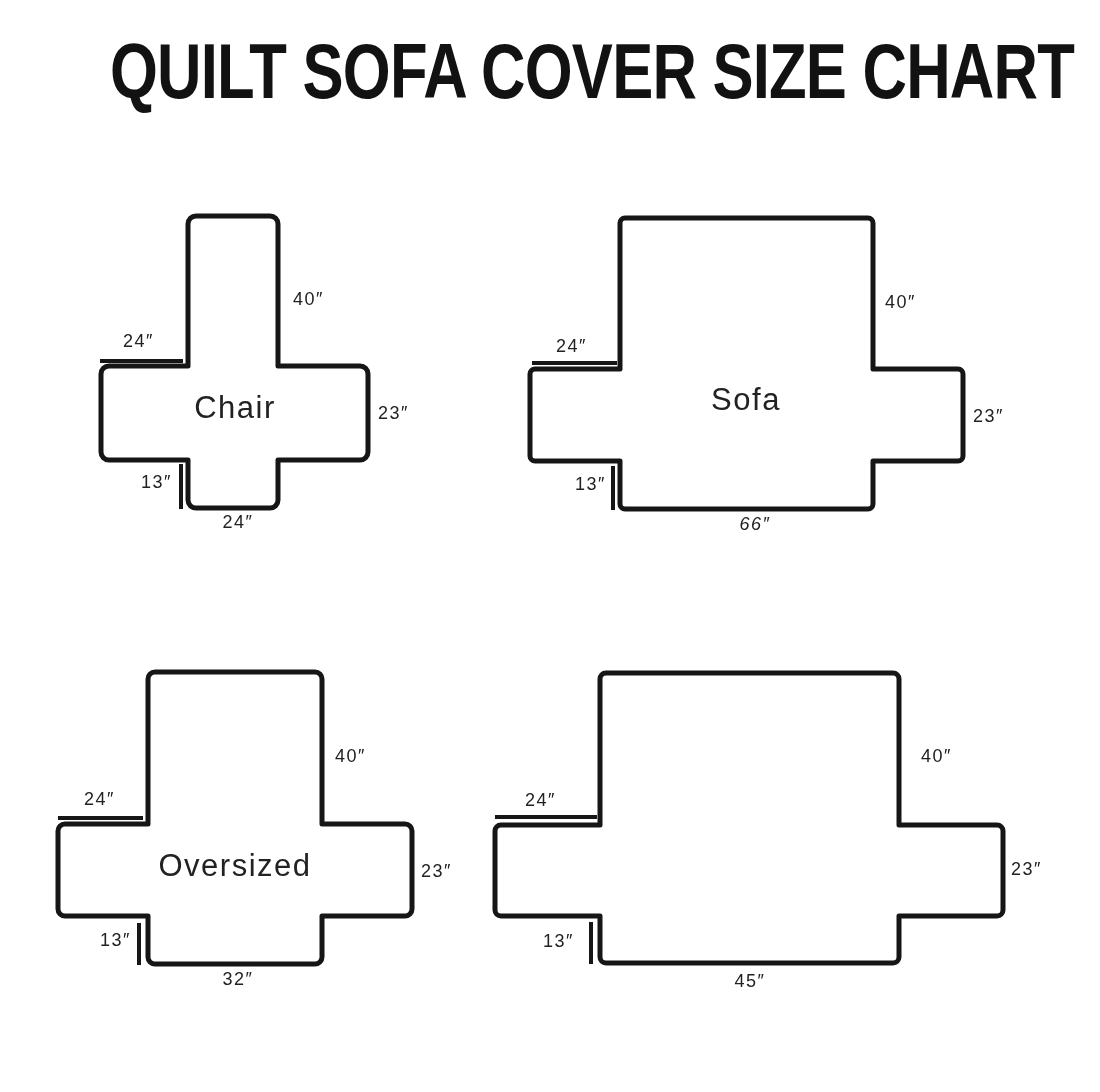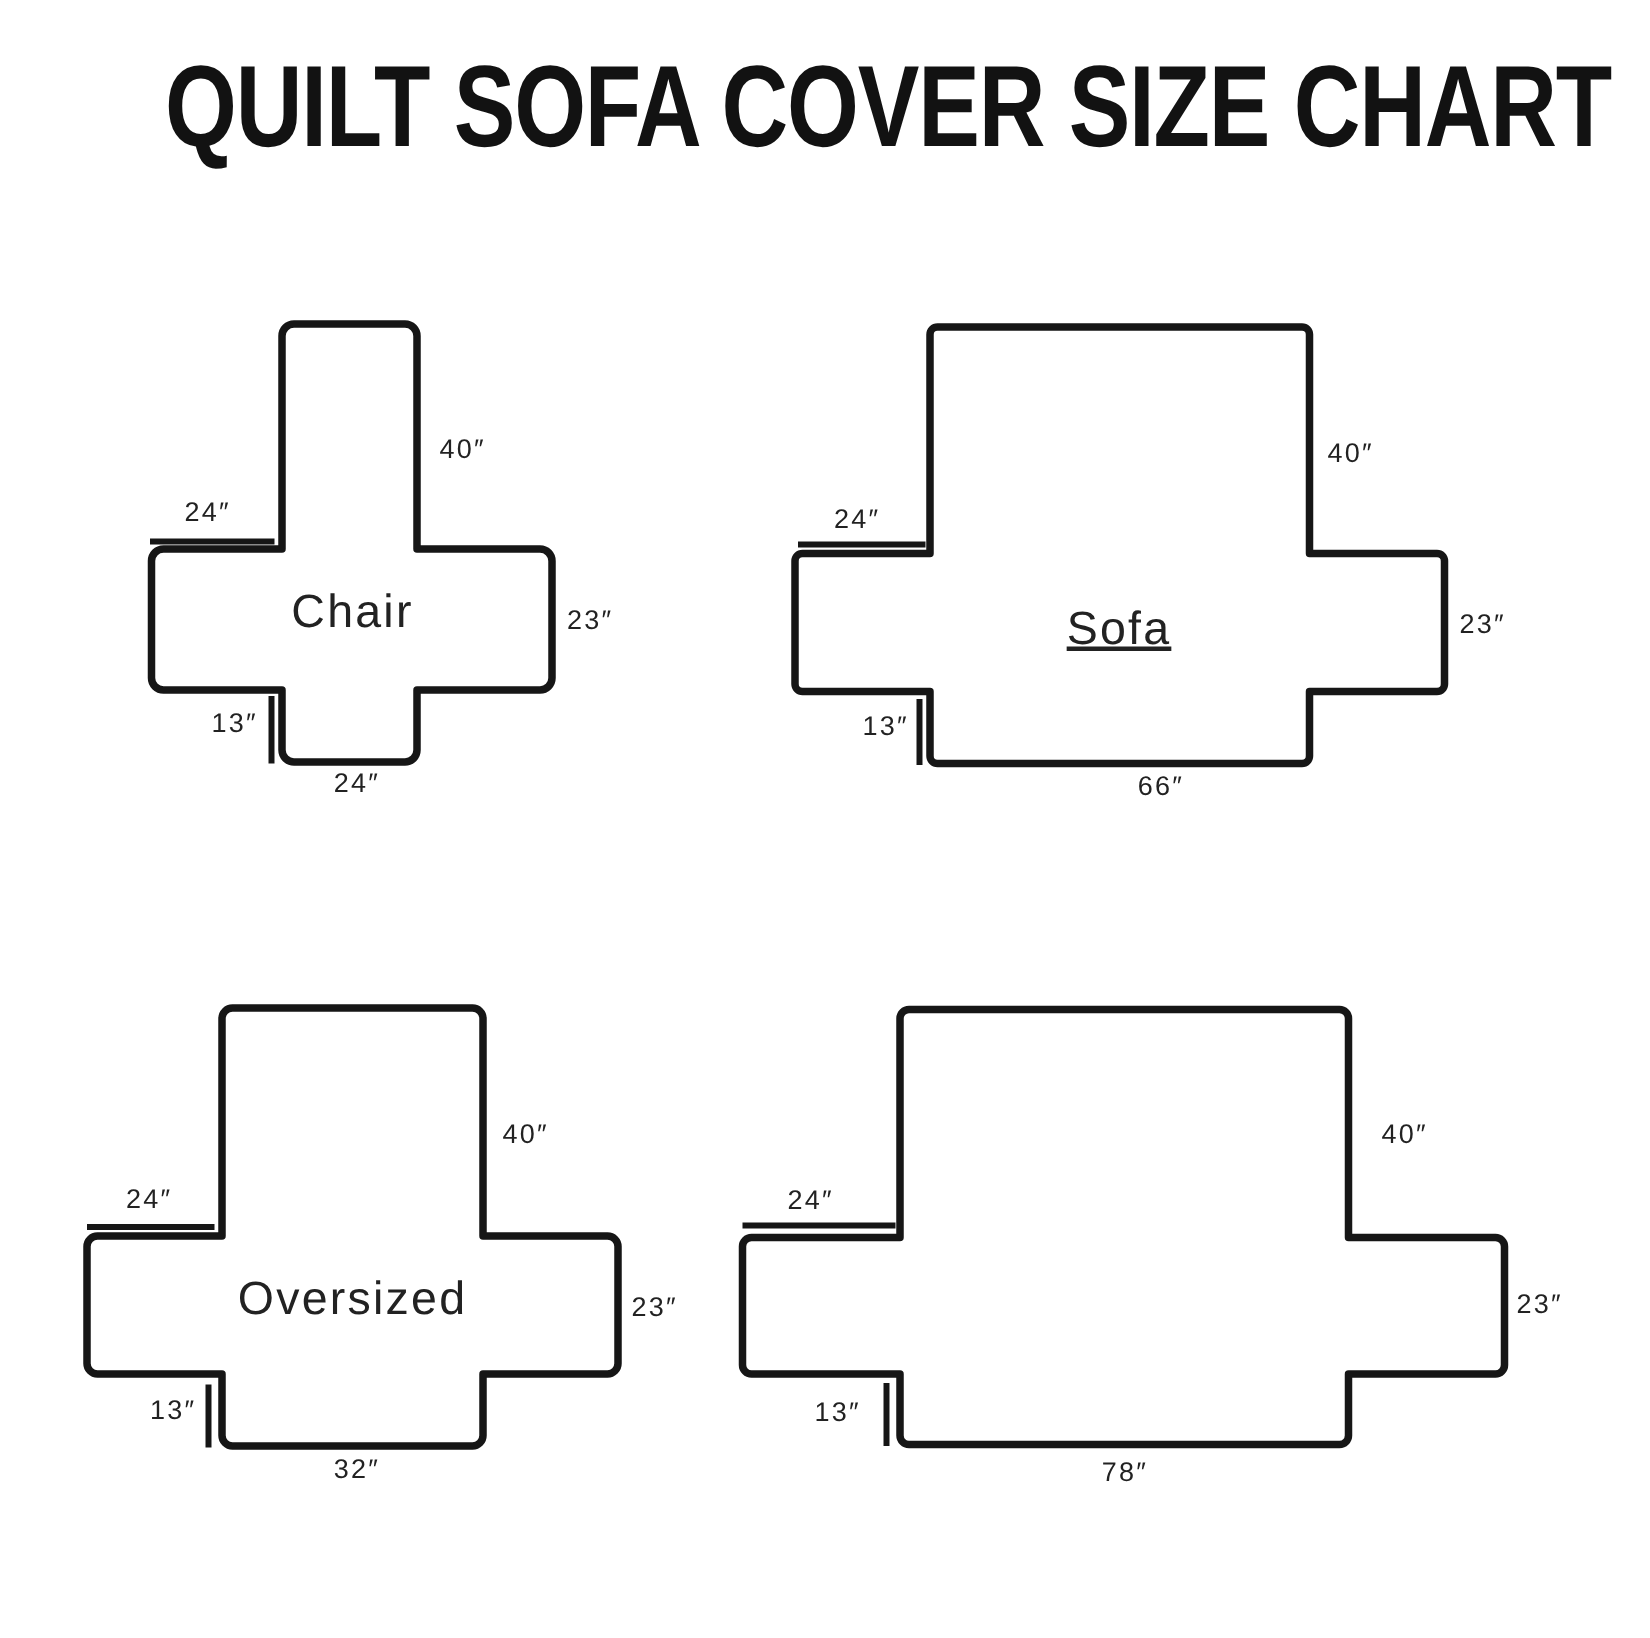--- a/index.html
+++ b/index.html
@@ -92,31 +92,31 @@
 
   <div class="lbl" style="left:293px; top:290px;">40″</div>
   <div class="lbl" style="left:123px; top:332px;">24″</div>
   <div class="lbl name ctr" style="left:235px; top:392px;">Chair</div>
   <div class="lbl" style="left:378px; top:404px;">23″</div>
   <div class="lbl" style="left:141px; top:473px;">13″</div>
   <div class="lbl ctr" style="left:238px; top:513px;">24″</div>
 
   <div class="lbl" style="left:885px; top:293px;">40″</div>
   <div class="lbl" style="left:556px; top:337px;">24″</div>
-  <div class="lbl name ctr" style="left:746px; top:403px;text-decoration:underline;">Sofa</div>
+  <div class="lbl name ctr" style="left:746px; top:384px;">Sofa</div>
   <div class="lbl" style="left:973px; top:407px;">23″</div>
   <div class="lbl" style="left:575px; top:475px;">13″</div>
-  <div class="lbl ctr" style="left:774px; top:515px;">66″</div>
+  <div class="lbl ctr" style="left:755px; top:515px;font-style:italic;">66″</div>
 
   <div class="lbl" style="left:335px; top:747px;">40″</div>
   <div class="lbl" style="left:84px; top:790px;">24″</div>
   <div class="lbl name ctr" style="left:235px; top:850px;">Oversized</div>
   <div class="lbl" style="left:421px; top:862px;">23″</div>
   <div class="lbl" style="left:100px; top:931px;">13″</div>
   <div class="lbl ctr" style="left:238px; top:970px;">32″</div>
 
   <div class="lbl" style="left:921px; top:747px;">40″</div>
   <div class="lbl" style="left:525px; top:791px;">24″</div>
   <div class="lbl" style="left:1011px; top:860px;">23″</div>
   <div class="lbl" style="left:543px; top:932px;">13″</div>
-  <div class="lbl ctr" style="left:750px; top:972px;">78″</div>
+  <div class="lbl ctr" style="left:750px; top:972px;">45″</div>
 
 </div>
 
 </body></html>

